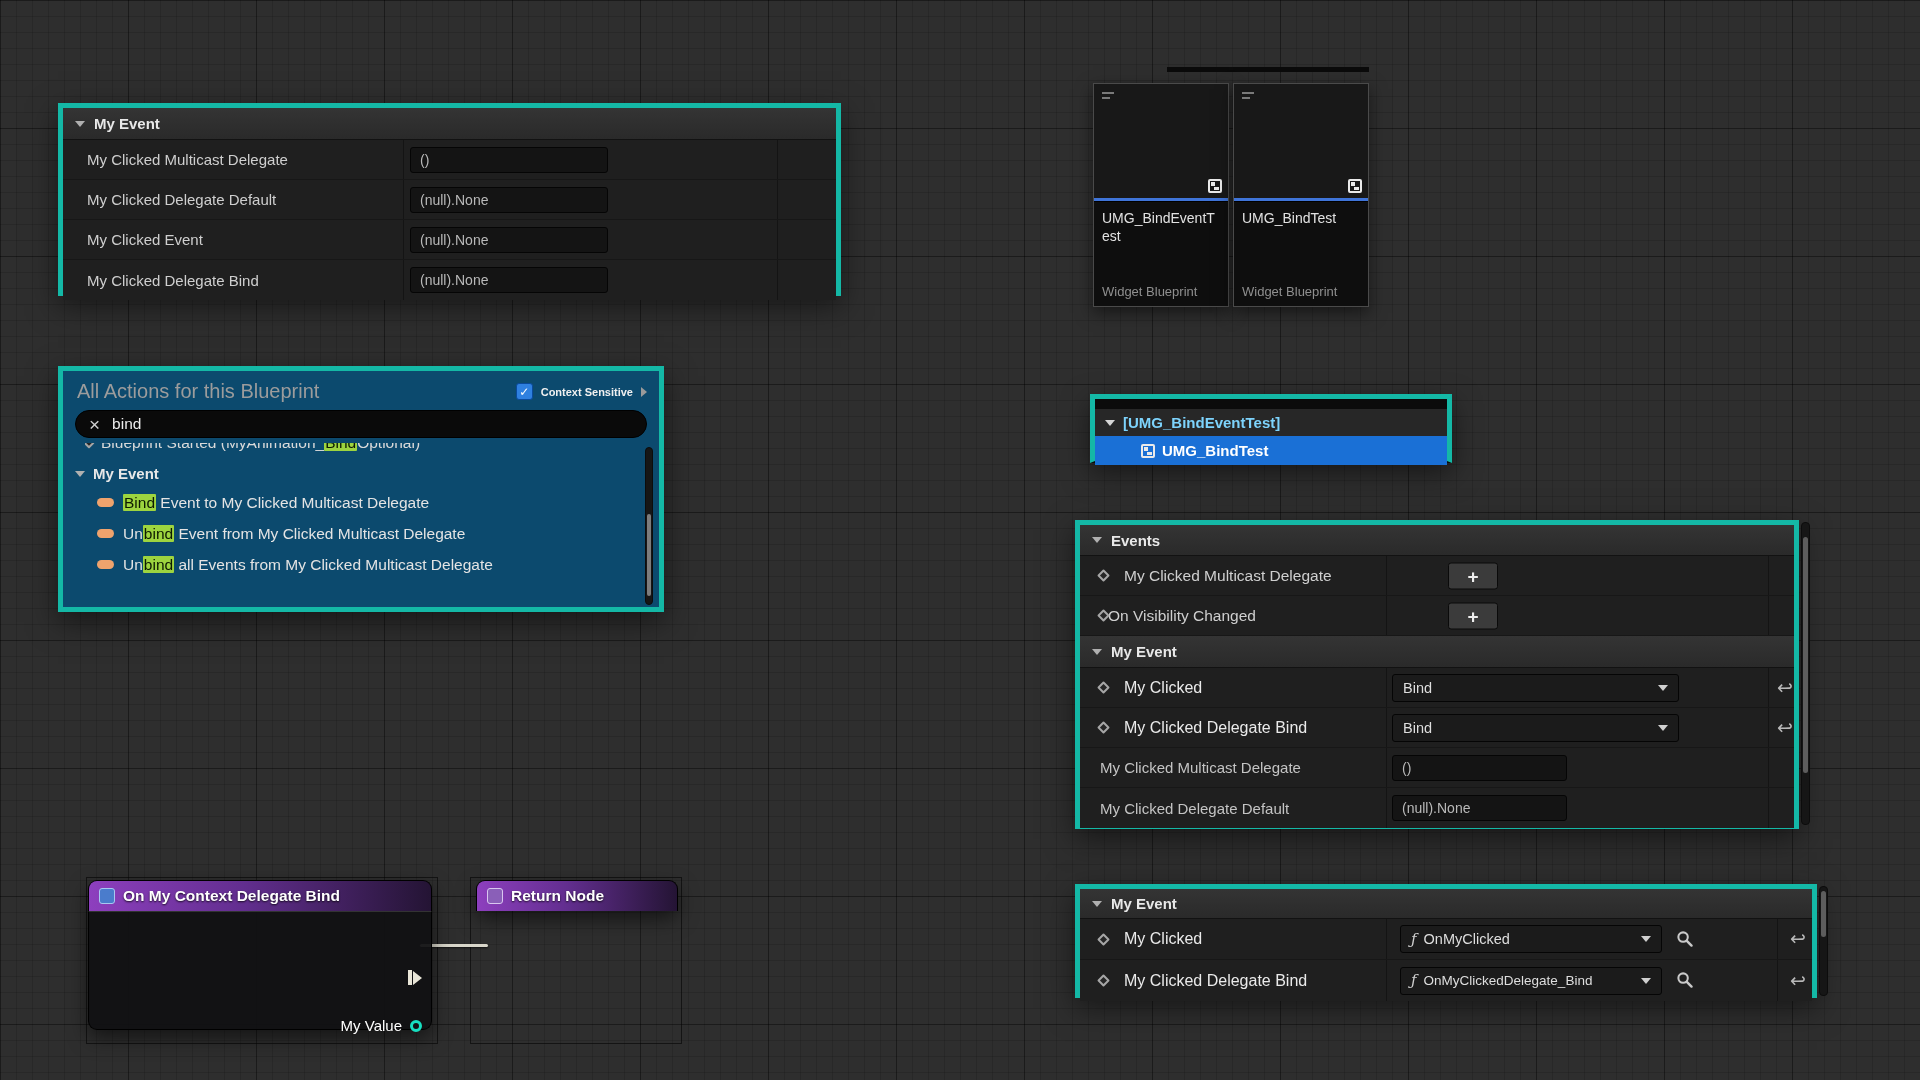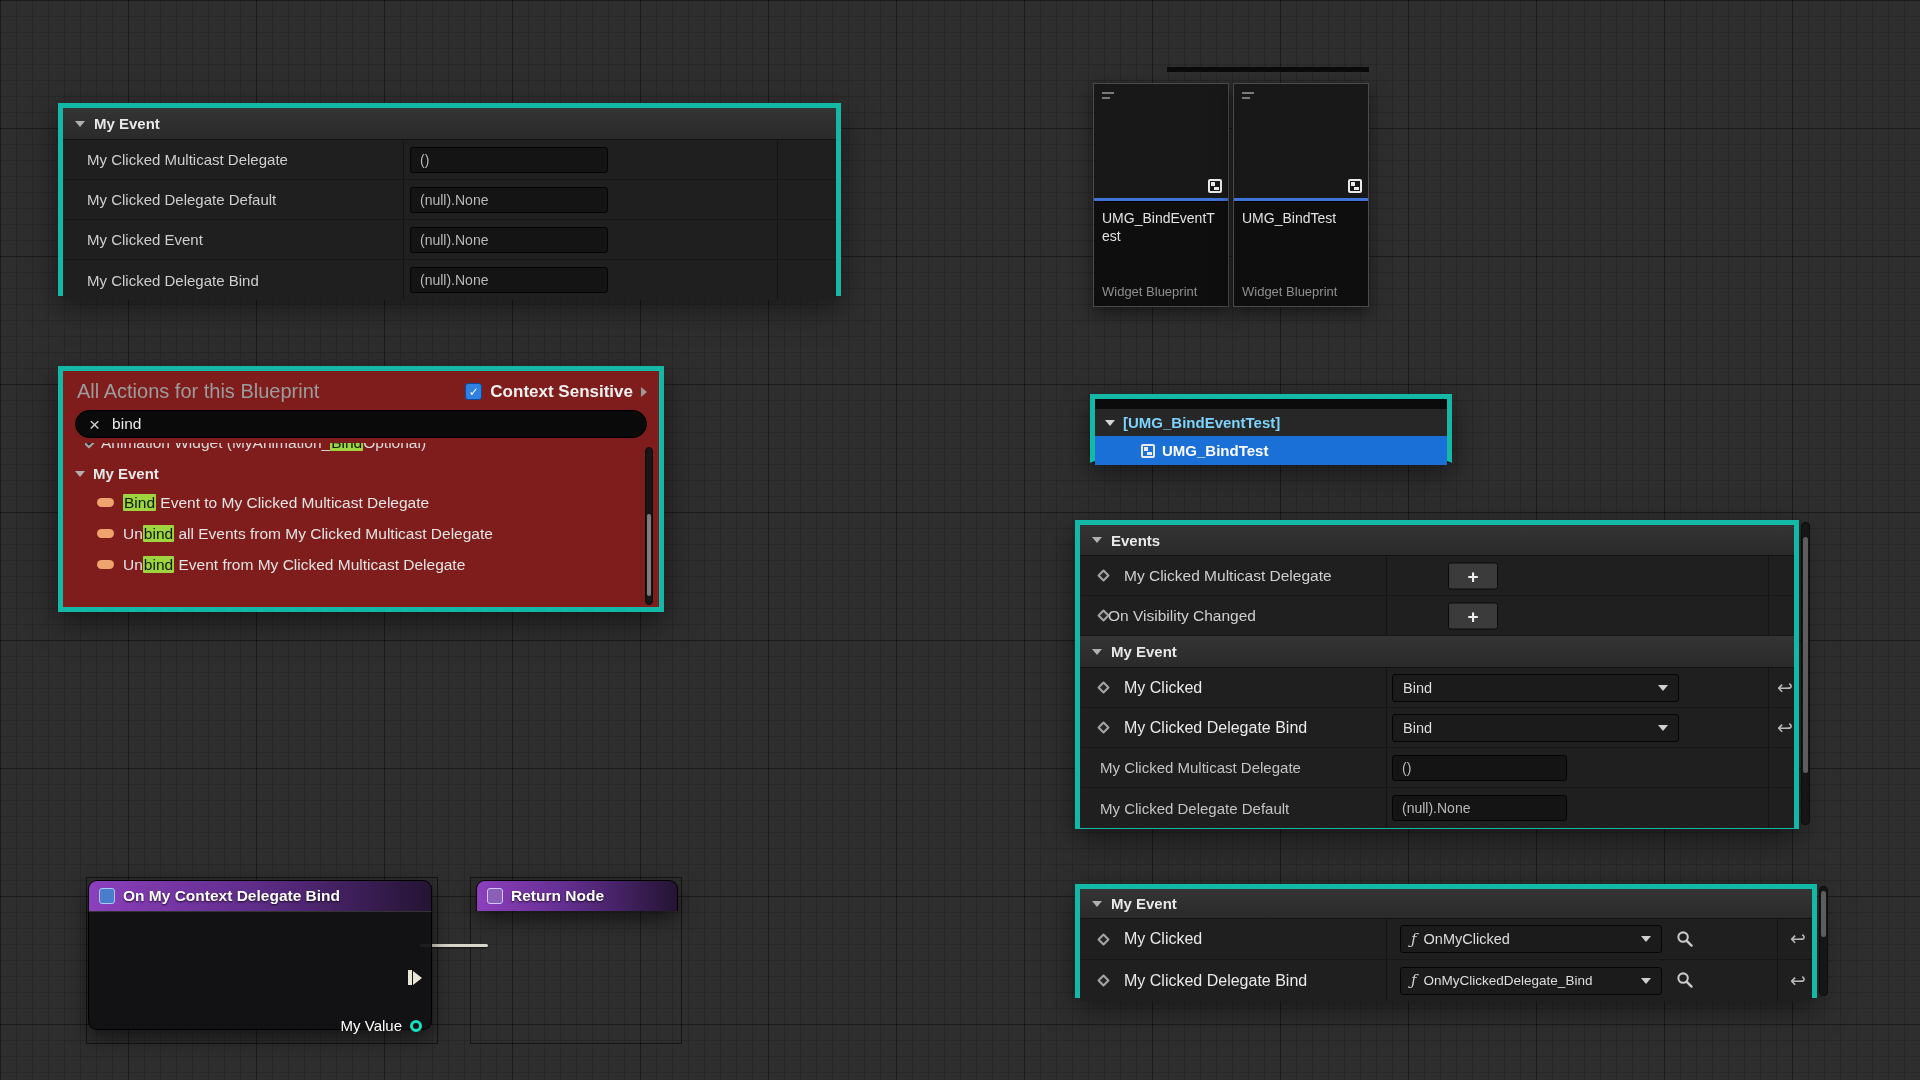--- a/index.html
+++ b/index.html
@@ -32,21 +32,21 @@
   .plusbtn{position:absolute;left:368px;top:50%;transform:translateY(-50%);width:50px;height:27px;background:#3b3b3b;border:1px solid #0a0a0a;border-radius:3px;color:#ededed;font-size:19px;font-weight:bold;display:flex;align-items:center;justify-content:center;line-height:1}
   .fx{font-family:"DejaVu Serif",serif;font-style:italic;color:#cfcfcf;font-size:15px;line-height:1}
   .mag{position:absolute;top:11px}
   .sb{position:absolute;background:#161616;border-radius:4px;border:1px solid #0c0c0c}
   .sbt{position:absolute;left:1px;right:1px;background:#7c7c7c;border-radius:4px}
   
   .menu-top{display:flex;align-items:center;justify-content:space-between;padding:9px 12px 7px 14px}
   .menu-title{color:#9c9c9c;font-size:20px}
   .cs{display:flex;align-items:center;gap:8px}
   .cbx{width:17px;height:17px;background:#2f80e0;border:1px solid #0a4a9a;border-radius:3px;color:#fff;font-size:12px;display:flex;align-items:center;justify-content:center;font-weight:bold}
-  .cs .cl{color:#f0f0f0;font-weight:bold;font-size:17px}
+  .cs .cl{color:#f0f0f0;font-weight:bold;font-size:11px}
   .spill{margin:0 12px;height:28px;border-radius:14px;background:#0a0a0a;border:1px solid #000;display:flex;align-items:center;gap:12px;padding:0 13px}
   .spill .x{color:#cfcfcf;font-size:19px;line-height:1}
   .spill .q{color:#ececec;font-size:15.5px}
   .alist{position:relative;margin-top:5px}
   .acat{display:flex;align-items:center;gap:8px;padding:6px 0 5px 12px;color:#e8e8e8;font-weight:bold;font-size:15px}
   .aitem{display:flex;align-items:center;gap:9px;height:31px;padding-left:34px;color:#e4e4e4;font-size:15.5px;white-space:nowrap}
   .hl{background:#9dd43f;color:#0d1a00;padding:0 1px;border-radius:1px}
   .clip{height:16px;overflow:hidden;margin-left:22px;position:relative}
   .clipin{display:flex;align-items:center;gap:8px;margin-top:-9px;color:#dadada;font-size:15.5px;white-space:nowrap}
   
@@ -115,57 +115,57 @@
   <div class="drow" style="height:40px;border-bottom:none">
     <span class="lbl" style="margin-left:24px">My Clicked Delegate Bind</span>
     <div class="vline" style="left:340px"></div>
     <div class="input" style="position:absolute;left:347px;width:198px">
         <span>(null).None</span>
       </div>
     <div class="vline" style="left:714px"></div>
   </div>
 </section>
 
-<section class="panel" style="left:58px;top:366px;width:606px;height:246px;background:#7f1d1d">
+<section class="panel" style="left:58px;top:366px;width:606px;height:246px;background:#0c4a6e">
   <div class="menu-top">
     <span class="menu-title">All Actions for this Blueprint</span>
     <span class="cs">
       <span class="cbx">
           <span>✓</span>
         </span>
       <span class="cl">Context Sensitive</span>
       <span class="tri-right"></span>
     </span>
   </div>
   <div class="spill">
     <span class="x">×</span>
     <span class="q">bind</span>
   </div>
   <div class="alist">
     <div class="clip">
       <div class="clipin">
         <span class="diamond" style="width:8px;height:8px"></span>
-        <span><span>Animation Widget (MyAnimation_</span><span class="hl">Bind</span><span>Optional)</span></span>
+        <span><span>Blueprint Started (MyAnimation_</span><span class="hl">Bind</span><span>Optional)</span></span>
       </div>
     </div>
     <div class="acat">
       <span class="tri-down"></span>
       <span>My Event</span>
     </div>
     <div class="aitem">
       <span class="capsule"></span>
       <span><span></span><span class="hl">Bind</span><span> Event to My Clicked Multicast Delegate</span></span>
     </div>
     <div class="aitem">
       <span class="capsule"></span>
-      <span><span>Un</span><span class="hl">bind</span><span> all Events from My Clicked Multicast Delegate</span></span>
+      <span><span>Un</span><span class="hl">bind</span><span> Event from My Clicked Multicast Delegate</span></span>
     </div>
     <div class="aitem">
       <span class="capsule"></span>
-      <span><span>Un</span><span class="hl">bind</span><span> Event from My Clicked Multicast Delegate</span></span>
+      <span><span>Un</span><span class="hl">bind</span><span> all Events from My Clicked Multicast Delegate</span></span>
     </div>
     <div class="sb" style="right:6px;top:4px;width:8px;height:158px">
       <div class="sbt" style="top:66px;height:82px"></div>
     </div>
   </div>
 </section>
 
 <div class="abs" style="left:1167px;top:67px;width:202px;height:5px;background:#0b0b0b"></div>
 
 <div class="card" style="left:1093px;top:83px">

